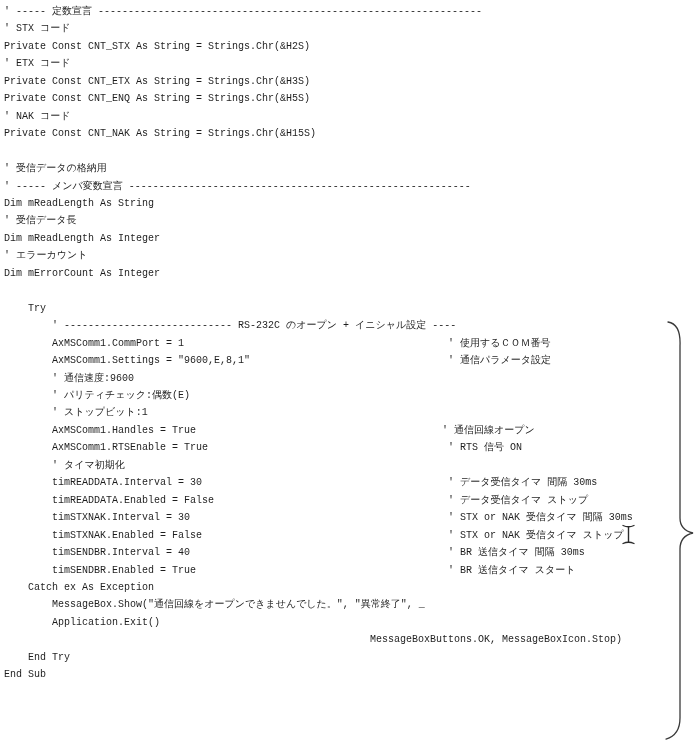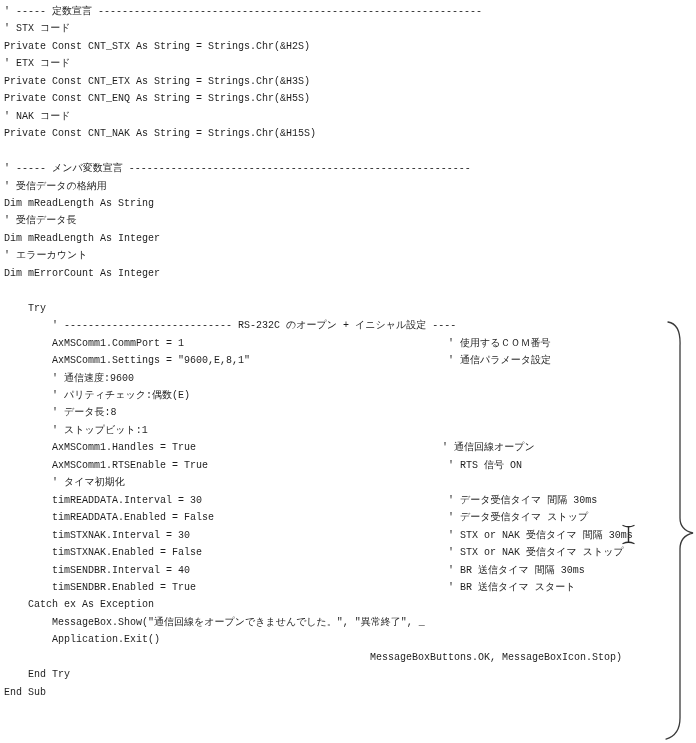--- a/index.html
+++ b/index.html
@@ -53,35 +53,34 @@
   <div class="code">
       <div class="line">' ----- 定数宣言 ----------------------------------------------------------------</div>
       <div class="line">' STX コード</div>
       <div class="line">Private Const CNT_STX As String = Strings.Chr(&amp;H2S)</div>
       <div class="line">' ETX コード</div>
       <div class="line">Private Const CNT_ETX As String = Strings.Chr(&amp;H3S)</div>
       <div class="line">Private Const CNT_ENQ As String = Strings.Chr(&amp;H5S)</div>
       <div class="line">' NAK コード</div>
       <div class="line">Private Const CNT_NAK As String = Strings.Chr(&amp;H15S)</div>
       <div class="line"></div>
+      <div class="line">' 受信データの格納用</div>
       <div class="line">' ----- メンバ変数宣言 ---------------------------------------------------------</div>
-      <div class="line">' 受信データの格納用</div>
       <div class="line">Dim mReadLength As String</div>
       <div class="line">' 受信データ長</div>
       <div class="line">Dim mReadLength As Integer</div>
       <div class="line">' エラーカウント</div>
       <div class="line">Dim mErrorCount As Integer</div>
       <div class="line"></div>
       <div class="line">    Try</div>
       <div class="line">        ' ---------------------------- RS-232C のオープン + イニシャル設定 ----</div>
       <div class="line">        AxMSComm1.CommPort = 1                                            ' 使用するＣＯＭ番号</div>
       <div class="line">        AxMSComm1.Settings = "9600,E,8,1"                                 ' 通信パラメータ設定</div>
       <div class="line">        ' 通信速度:9600</div>
       <div class="line">        ' パリティチェック:偶数(E)</div>
-      <div class="line">        ' データ長:8</div>
       <div class="line">        ' ストップビット:1</div>
       <div class="line">        AxMSComm1.Handles = True                                         ' 通信回線オープン</div>
       <div class="line">        AxMSComm1.RTSEnable = True                                        ' RTS 信号 ON</div>
       <div class="line">        ' タイマ初期化</div>
       <div class="line">        timREADDATA.Interval = 30                                         ' データ受信タイマ 間隔 30ms</div>
       <div class="line">        timREADDATA.Enabled = False                                       ' データ受信タイマ ストップ</div>
       <div class="line">        timSTXNAK.Interval = 30                                           ' STX or NAK 受信タイマ 間隔 30ms</div>
       <div class="line">        timSTXNAK.Enabled = False                                         ' STX or NAK 受信タイマ ストップ</div>
       <div class="line">        timSENDBR.Interval = 40                                           ' BR 送信タイマ 間隔 30ms</div>
       <div class="line">        timSENDBR.Enabled = True                                          ' BR 送信タイマ スタート</div>

